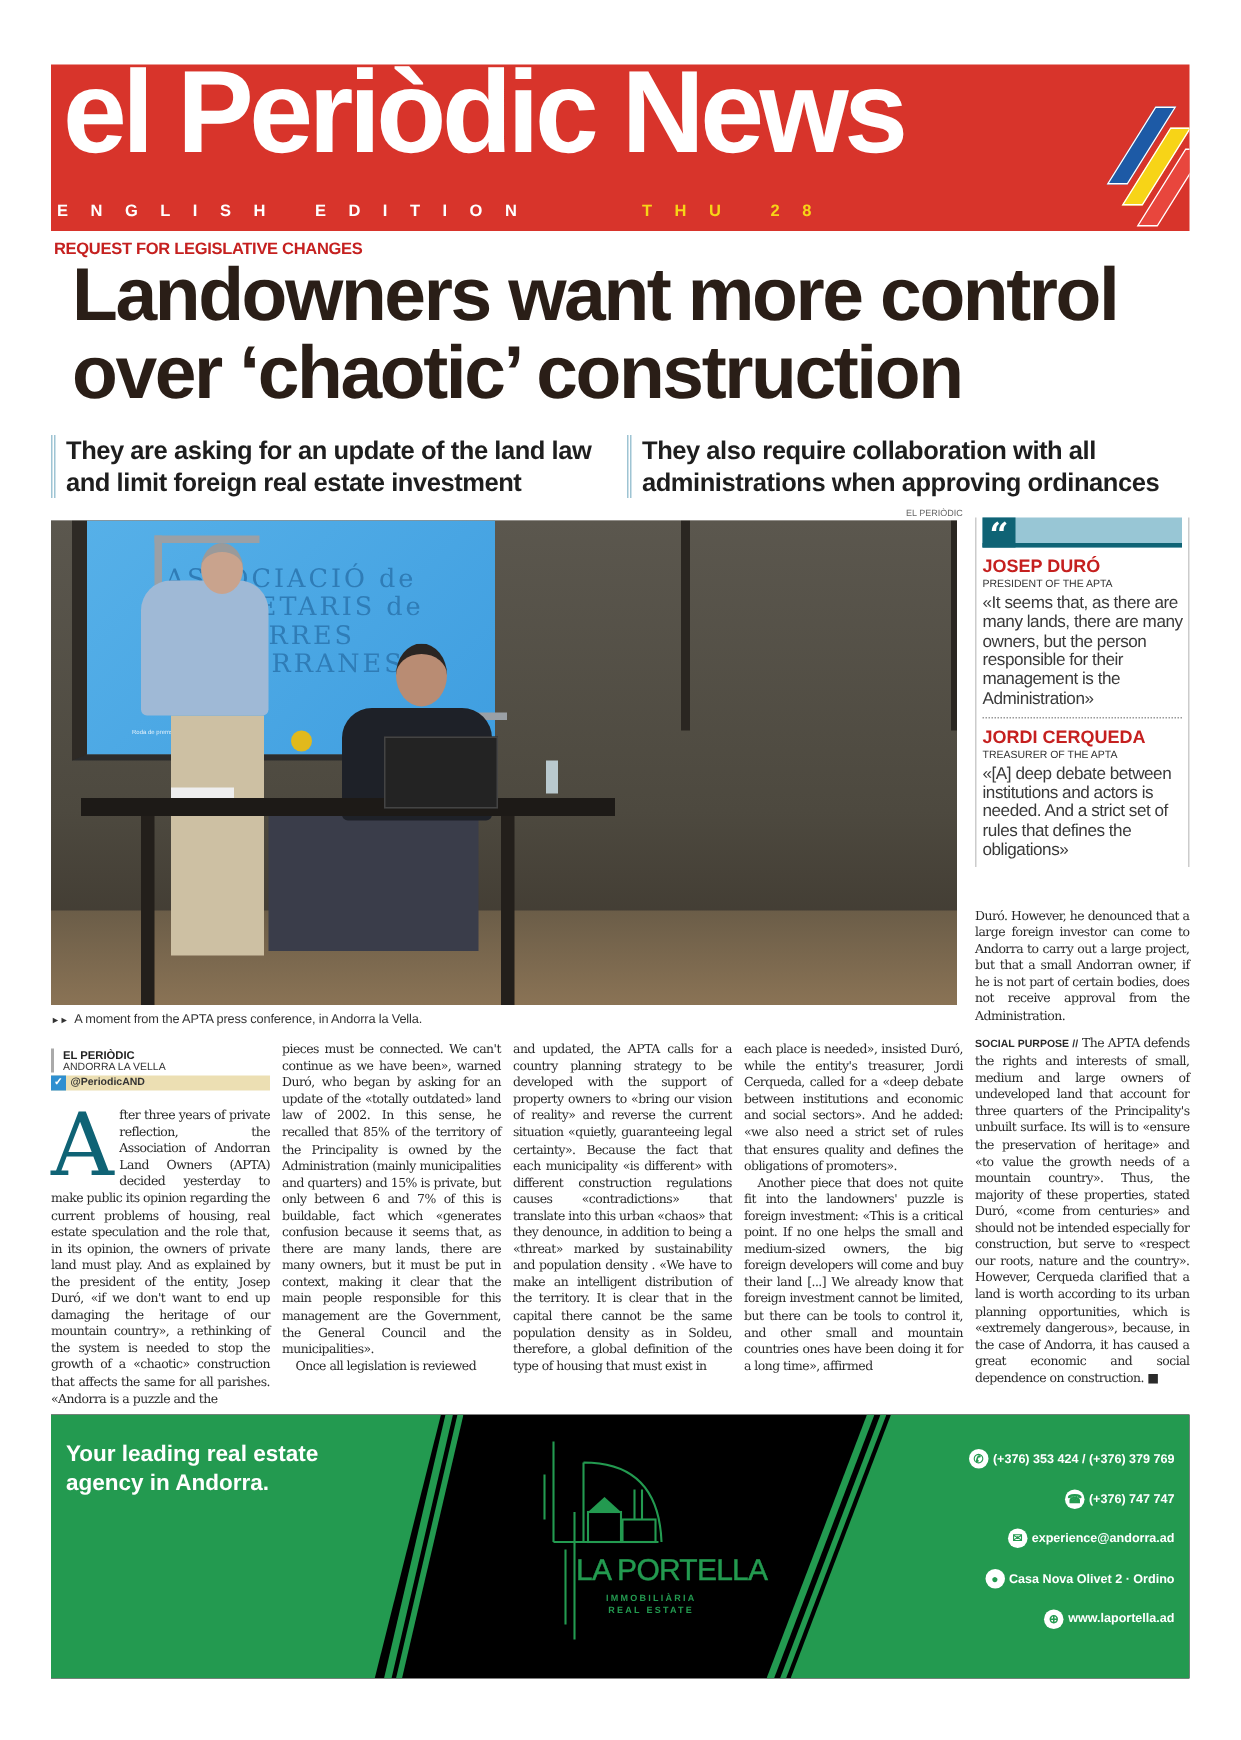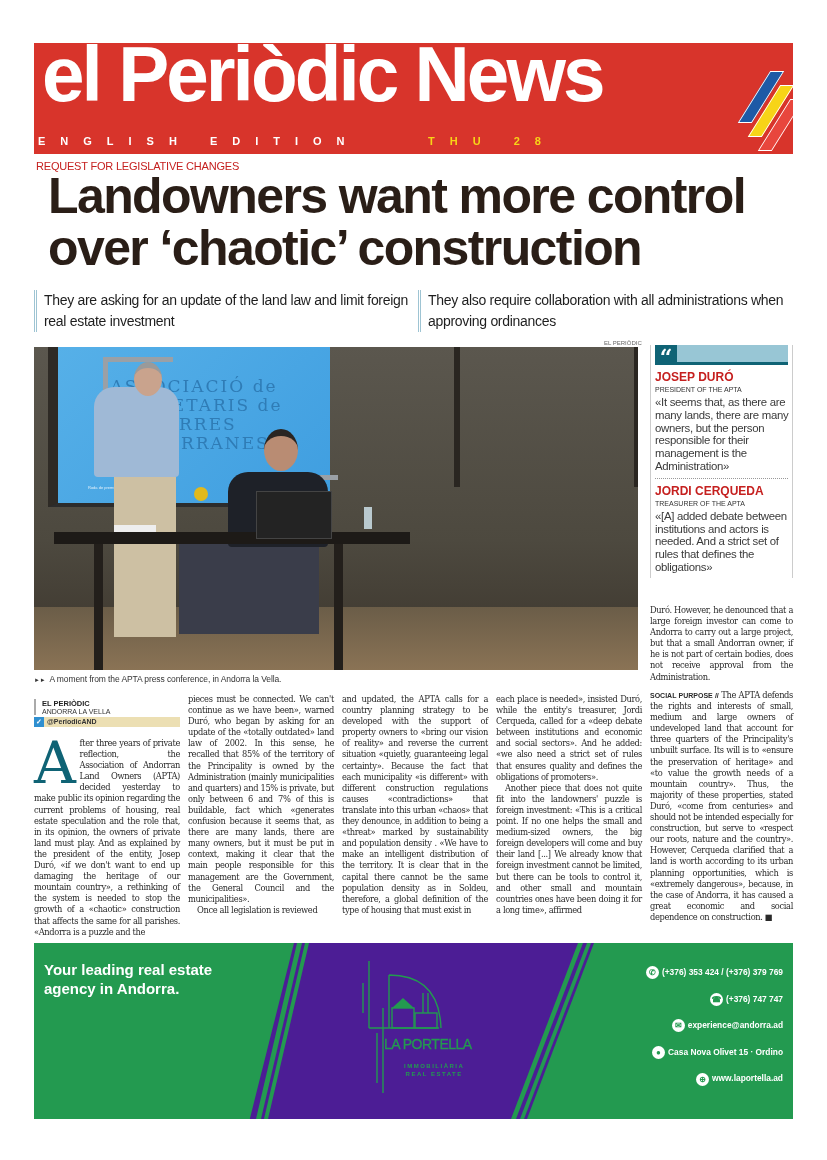--- a/index.html
+++ b/index.html
@@ -9,24 +9,24 @@
   
   .masthead { position: absolute; left: 34px; top: 43px; width: 759px; height: 111px; background: #d8342b; overflow: hidden; }
   .masthead .logo { position: absolute; left: 8px; top: -14px; font-family: "Liberation Sans", sans-serif; font-weight: bold; font-size: 78px; letter-spacing: -3px; color: #ffffff; white-space: nowrap; transform: scaleX(0.98); transform-origin: left; }
   .masthead .edition { position: absolute; left: 4px; top: 92px; font-size: 11px; font-weight: bold; color: #ffffff; letter-spacing: 15px; }
   .masthead .date { position: absolute; left: 394px; top: 92px; font-size: 11px; font-weight: bold; color: #f7d417; letter-spacing: 15px; }
   .flag { position: absolute; width: 14px; height: 52px; transform: skewX(-32deg); border: 1px solid #ffffff; }
   .flag.blue { left: 720px; top: 28px; background: #1d5aa6; }
   .flag.yellow { left: 730px; top: 42px; background: #f7d417; }
   .flag.red { left: 740px; top: 56px; background: #e8463d; }
 
-  .kicker { position: absolute; left: 36px; top: 160px; font-size: 11px; font-weight: normal; color: #c5201f; letter-spacing: -0.2px; }
+  .kicker { position: absolute; left: 36px; top: 160px; font-size: 11px; font-weight: bold; color: #c5201f; letter-spacing: -0.2px; }
   .headline { position: absolute; left: 48px; top: 170px; width: 770px; font-size: 50px; line-height: 52px; font-weight: bold; color: #2a1e17; letter-spacing: -1.6px; }
 
-  .subhead { position: absolute; top: 290px; font-size: 14px; line-height: 21px; color: #1e1e1e; padding-left: 7px; border-left: 3px double #9ec4d3; letter-spacing: -0.3px; }
+  .subhead { position: absolute; top: 290px; font-size: 17px; line-height: 21px; color: #1e1e1e; padding-left: 7px; border-left: 3px double #9ec4d3; letter-spacing: -0.3px; font-weight: bold; }
   .subhead.one { left: 34px; width: 380px; }
   .subhead.two { left: 418px; width: 380px; }
 
   .credit { position: absolute; left: 604px; top: 340px; font-size: 6px; color: #666; }
 
   
   .photo { position: absolute; left: 34px; top: 347px; width: 604px; height: 323px; overflow: hidden; background: #4b463e; }
   .photo .wall { position: absolute; left: 0; top: 0; width: 100%; height: 100%; background: linear-gradient(180deg,#5b574e 0%,#4d493f 60%,#3b342b 100%); }
   .photo .screen { position: absolute; left: 14px; top: 0; width: 282px; height: 160px; background: linear-gradient(135deg,#56b0e8,#3f9ee0); border-bottom: 4px solid #2c2c2c; border-left: 10px solid #2e2a25; }
   .photo .screen .frame1 { position: absolute; left: 45px; top: 10px; width: 70px; height: 5px; background: #9aa0a6; }
@@ -69,31 +69,31 @@
 
   .byline { position: absolute; left: 34px; top: 699px; width: 146px; }
   .byline .source { font-size: 7.5px; font-weight: bold; color: #222; padding-left: 6px; border-left: 2px double #aaa; }
   .byline .place { font-size: 7px; color: #333; padding-left: 6px; border-left: 2px double #aaa; }
   .byline .twitter { margin-top: 2px; height: 10px; background: #ecdfb3; font-size: 7px; font-weight: bold; color: #333; line-height: 10px; }
   .byline .twitter .tw-icon { display: inline-block; width: 10px; height: 10px; background: #2f8fd0; color: #fff; font-size: 7px; text-align: center; line-height: 10px; margin-right: 3px; vertical-align: top; }
 
   .dropcap { float: left; font-family: "DejaVu Serif", serif; font-size: 58px; line-height: 46px; color: #0f6375; margin: 2px 4px 0 0; }
 
   
-  .ad { position: absolute; left: 34px; top: 943px; width: 759px; height: 176px; background: #4c1d95; overflow: hidden; padding-left: 28px; }
+  .ad { position: absolute; left: 34px; top: 943px; width: 759px; height: 176px; background: #000000; overflow: hidden; padding-left: 28px; }
   .ad .leftblk { position: absolute; left: 0; top: 0; width: 260px; height: 176px; background: #239a50; clip-path: polygon(0 0, 100% 0, 83% 100%, 0 100%); }
   .ad .stripe-l { position: absolute; left: 0; top: 0; width: 300px; height: 176px; background: #239a50; clip-path: polygon(263px 0, 268px 0, 227px 176px, 222px 176px); }
   .ad .stripe-l2 { position: absolute; left: 0; top: 0; width: 300px; height: 176px; background: #239a50; clip-path: polygon(271px 0, 275px 0, 234px 176px, 230px 176px); }
   .ad .rightblk { position: absolute; left: 0; top: 0; width: 759px; height: 176px; background: #239a50; clip-path: polygon(560px 0, 759px 0, 759px 176px, 493px 176px); }
   .ad .stripe-r { position: absolute; left: 0; top: 0; width: 759px; height: 176px; background: #239a50; clip-path: polygon(544px 0, 549px 0, 482px 176px, 477px 176px); }
   .ad .stripe-r2 { position: absolute; left: 0; top: 0; width: 759px; height: 176px; background: #239a50; clip-path: polygon(553px 0, 557px 0, 490px 176px, 486px 176px); }
   .ad .tagline { position: absolute; left: 10px; top: 17px; font-size: 15px; line-height: 19px; font-weight: bold; color: #fff; }
   .ad .slogan { position: absolute; left: 10px; top: 85px; font-size: 17px; line-height: 22px; font-weight: bold; font-style: italic; color: #fff; }
   .ad .brand { position: absolute; left: 315px; top: 10px; width: 140px; height: 160px; }
-  .ad .brand-name { position: absolute; left: 350px; top: 93px; font-size: 14px; color: #239a50; font-family: "Liberation Sans", sans-serif; letter-spacing: -0.5px; -webkit-text-stroke: 0.3px #239a50; }
+  .ad .brand-name { position: absolute; left: 350px; top: 93px; font-size: 20px; color: #239a50; font-family: "Liberation Sans", sans-serif; letter-spacing: -0.5px; -webkit-text-stroke: 0.3px #239a50; }
   .ad .brand-sub { position: absolute; left: 370px; top: 119px; font-size: 6px; font-weight: bold; color: #239a50; letter-spacing: 1.5px; text-align: center; line-height: 8px; }
   .ad .contacts { position: absolute; right: 10px; top: 22px; text-align: right; }
   .ad .contact { font-size: 8.4px; font-weight: bold; color: #fff; height: 14px; line-height: 14px; margin-bottom: 12.6px; white-space: nowrap; }
   .ad .contact .ic { display: inline-block; width: 13px; height: 13px; border-radius: 50%; background: #fff; color: #239a50; font-size: 8px; line-height: 13px; text-align: center; vertical-align: middle; margin-right: 3px; }
 </style>
 </head>
 <body>
 
 <div class="masthead">
   <div class="logo">el Periòdic News</div>
@@ -151,21 +151,21 @@
 <div class="quotes">
   <div class="qhead">
     <div class="qmark">“</div>
   </div>
   <div class="qname">JOSEP DURÓ</div>
   <div class="qrole">PRESIDENT OF THE APTA</div>
   <div class="qtext">«It seems that, as there are many lands, there are many owners, but the person responsible for their management is the Administration»</div>
   <div class="qsep"></div>
   <div class="qname">JORDI CERQUEDA</div>
   <div class="qrole">TREASURER OF THE APTA</div>
-  <div class="qtext">«[A] added debate between institutions and actors is needed. And a strict set of rules that defines the obligations»</div>
+  <div class="qtext">«[A] deep debate between institutions and actors is needed. And a strict set of rules that defines the obligations»</div>
 </div>
 
 <div class="col" style="left:650px; top:605px; width:143px;">
   <p>Duró. However, he denounced that a large foreign investor can come to Andorra to carry out a large project, but that a small Andorran owner, if he is not part of certain bodies, does not receive approval from the Administration.</p>
 </div>
 
 <div class="byline">
   <div class="source">EL PERIÒDIC</div>
   <div class="place">ANDORRA LA VELLA</div>
   <div class="twitter">
@@ -223,16 +223,16 @@
   <div class="brand-name">LA PORTELLA</div>
   <div class="brand-sub">
     <div>IMMOBILIÀRIA</div>
     <div>REAL ESTATE</div>
   </div>
 
   <div class="contacts">
     <div class="contact"><span class="ic">✆</span><span>(+376) 353 424 / (+376) 379 769</span></div>
     <div class="contact"><span class="ic">☎</span><span>(+376) 747 747</span></div>
     <div class="contact"><span class="ic">✉</span><span>experience@andorra.ad</span></div>
-    <div class="contact"><span class="ic">●</span><span>Casa Nova Olivet 15 · Ordino</span></div>
+    <div class="contact"><span class="ic">●</span><span>Casa Nova Olivet 2 · Ordino</span></div>
     <div class="contact"><span class="ic">⊕</span><span>www.laportella.ad</span></div>
   </div>
 </div>
 
 </body></html>

